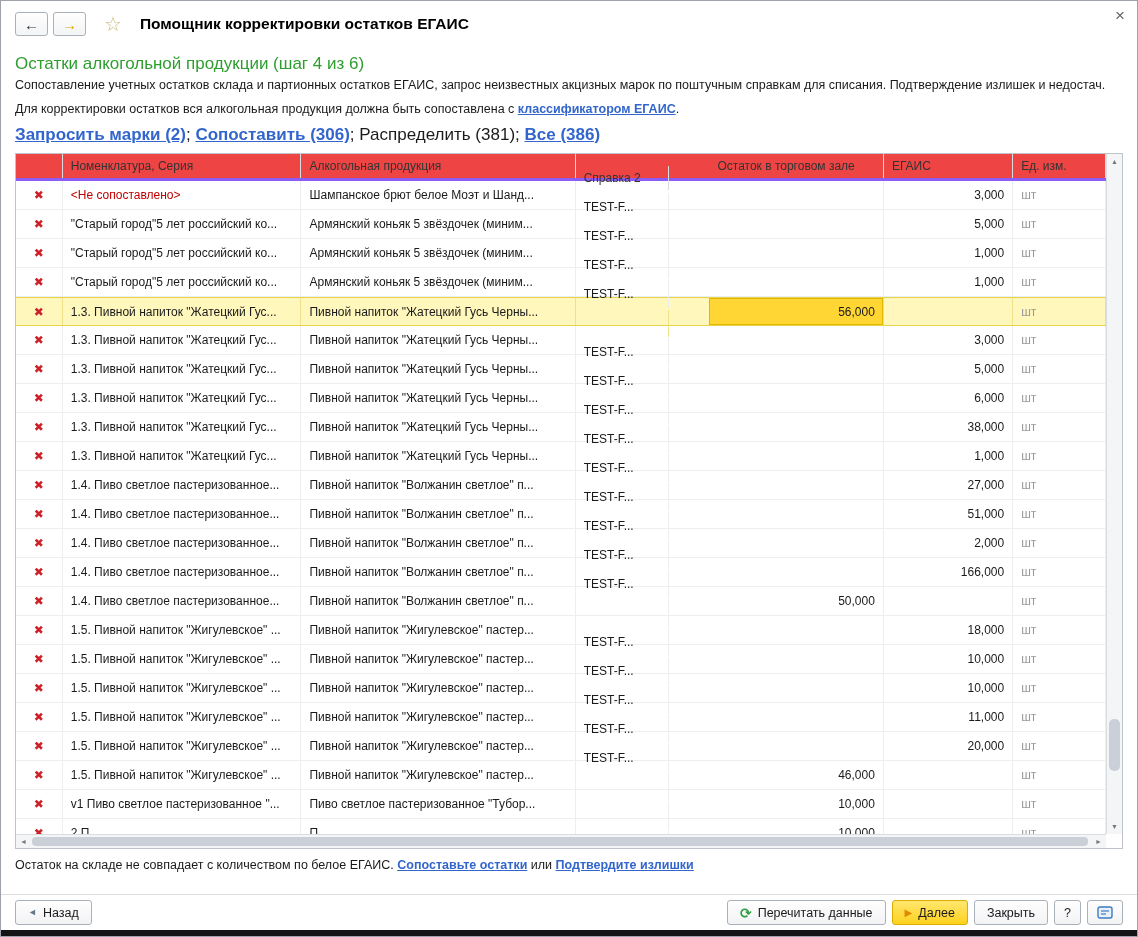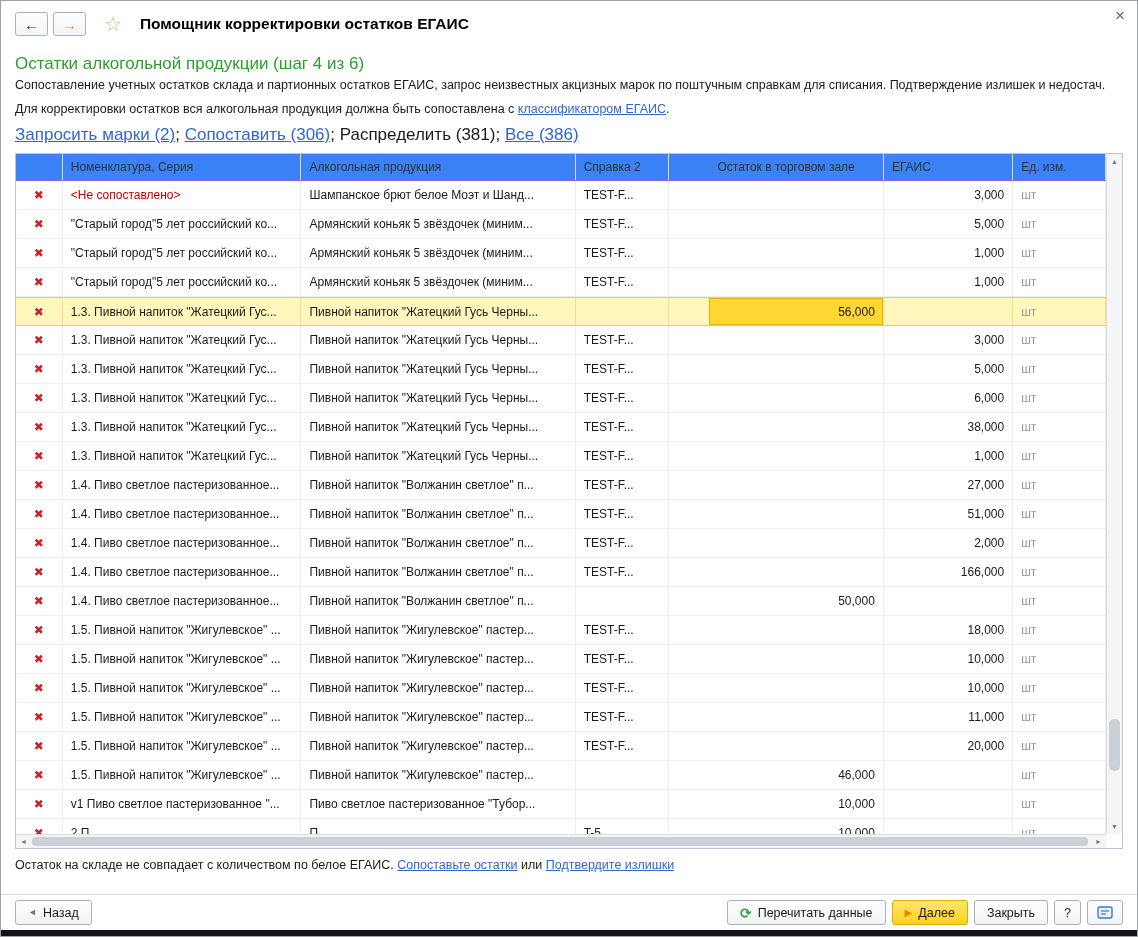--- a/index.html
+++ b/index.html
@@ -27,43 +27,43 @@
   .fav-star { margin-left:18px; font-size:20px; color:#cbbd7a; line-height:1; }
   .win-title { margin-left:18px; font-size:15.5px; font-weight:bold; color:#000; }
   .win-close { position:absolute; right:12px; top:6px; font-size:17px; color:#666; cursor:pointer; line-height:1; }
 
   
   .content { flex:1 1 auto; overflow:hidden; padding:0 14px; }
   .step-title { margin-top:8px; font-size:17px; line-height:17px; color:#2e9e2e; }
   .desc { margin-top:5px; font-size:12.5px; line-height:17px; max-width:1104px; color:#1a1a1a; }
   .note { margin-top:7px; font-size:12.5px; line-height:17px; }
   .actions { margin-top:8px; font-size:17px; line-height:17px; }
-  .link { color:#3366cc; text-decoration:underline; cursor:pointer; }
+  .link { color:#3366cc; text-decoration:underline; cursor:pointer;font-weight:bold; }
   .plain { color:#1a1a1a; }
 
   
   .table-wrap { position:relative; margin-top:10px; width:1108px; height:696px; border:1px solid #bfc4cb; background:#fff; }
   .grid { position:absolute; left:0; top:0; width:1090px; height:680px; overflow:hidden; }
-  .thead { display:flex; height:27px; background:#3b82f6; border-bottom:1px solid #8b5cf6; }
+  .thead { display:flex; height:27px; background:#ef4444; border-bottom:3px solid #8b5cf6; }
   .th {
     font-size:12px; color:#333; display:flex; align-items:center;
     padding:0 8px; border-right:1px solid #d9dce0; height:100%;
     overflow:hidden; white-space:nowrap; cursor:pointer;
   }
   .tbody { height:653px; overflow:hidden; }
   .tr { display:flex; height:29px; background:#fff; border-bottom:1px solid #edeef0; cursor:pointer; }
   .td {
     font-size:12px; color:#1a1a1a; display:flex; align-items:center;
     padding:0 8px; border-right:1px solid #edeef0; height:100%;
     overflow:hidden; white-space:nowrap;
   }
   .col0 { width:48px;  justify-content:center; }
   .col1 { width:248px; }
   .col2 { width:285px; }
-  .col3 { width:97px;  }
+  .col3 { width:97px;margin-top:12px;  }
   .col4 { width:181px;margin-left:40px; }
   .col5 { width:134px; }
   .col6 { width:96px;  }
   .td.num { justify-content:flex-end; }
   .td.unit { color:#999; }
   .td.red { color:#c00000; }
   .xicon { color:#ce2029; font-size:12px; font-weight:bold; line-height:1; }
   .tr.selected { background:#fff7bc; border-top:1px solid #e8d44a; border-bottom:1px solid #e8d44a; height:29px; }
   .tr.selected .td { border-right-color:#f0e08a; }
   .td.active { background:#ffd633; box-shadow: inset 0 0 0 1px #e3b600; }

